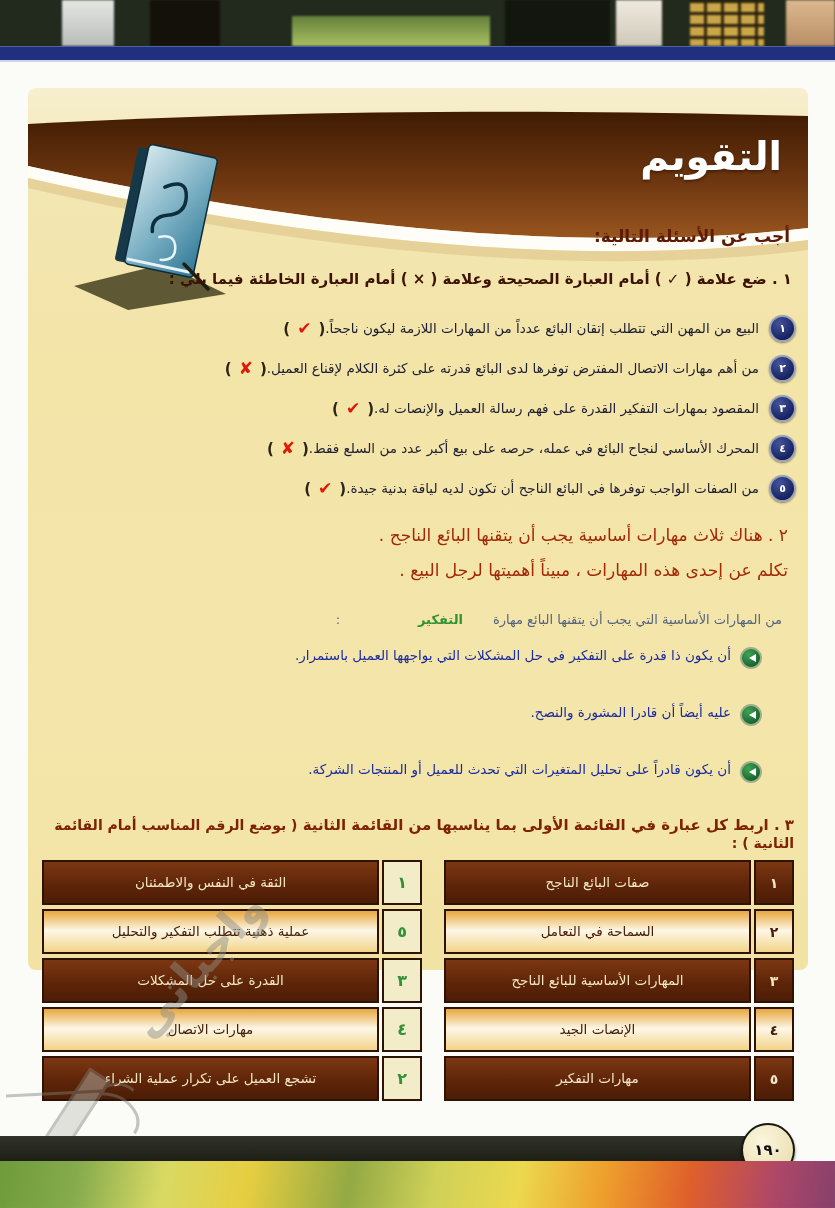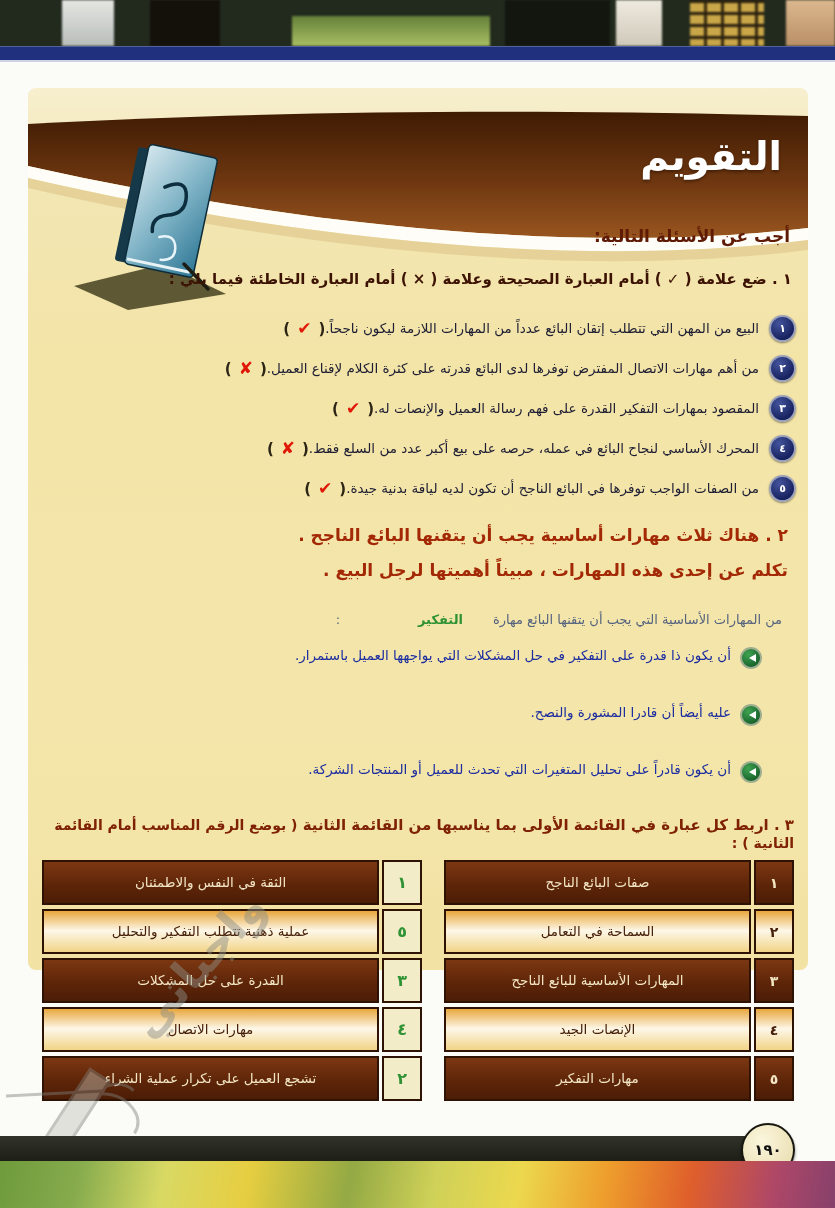--- a/index.html
+++ b/index.html
@@ -44,21 +44,21 @@
   .badge{
     flex:0 0 auto;width:23px;height:23px;border-radius:50%;
     background:radial-gradient(circle at 35% 28%,#44549c,#15205c 75%);
     border:2px solid #9aa1ba;box-shadow:0 1px 2px rgba(0,0,0,.45);
     color:#fff;font-size:11px;font-weight:bold;display:flex;align-items:center;justify-content:center;
   }
   .stmt-text{margin-inline-start:10px;font-size:13.5px;color:#1d1d33;line-height:1.35;}
   .mark-group{margin-inline-start:auto;direction:ltr;font-size:15px;color:#2c2415;font-weight:bold;white-space:nowrap;}
   .mark{color:#e01808;font-size:17px;padding:0 7px;}
 
-  .q2-heading{position:absolute;top:430px;right:20px;text-align:right;font-size:17px;font-weight:bold;color:#a32906;line-height:35px;margin-left:27px;}
+  .q2-heading{position:absolute;top:430px;right:20px;text-align:right;font-size:17px;font-weight:normal;color:#a32906;line-height:35px;margin-left:27px;}
 
   .answer-line{position:absolute;top:524px;right:26px;font-size:13px;color:#55637f;}
   .answer-word{color:#2f9235;font-weight:bold;margin:0 30px;}
   .answer-colon{margin-right:48px;color:#55637f;}
 
   .bullets{position:absolute;top:558px;right:46px;left:30px;}
   .bullet{display:flex;align-items:flex-start;margin-bottom:34px;}
   .bullet-icon{
     flex:0 0 auto;width:18px;height:18px;border-radius:50%;margin-top:1px;
     background:radial-gradient(circle at 35% 30%,#3fa352,#16602a 78%);

